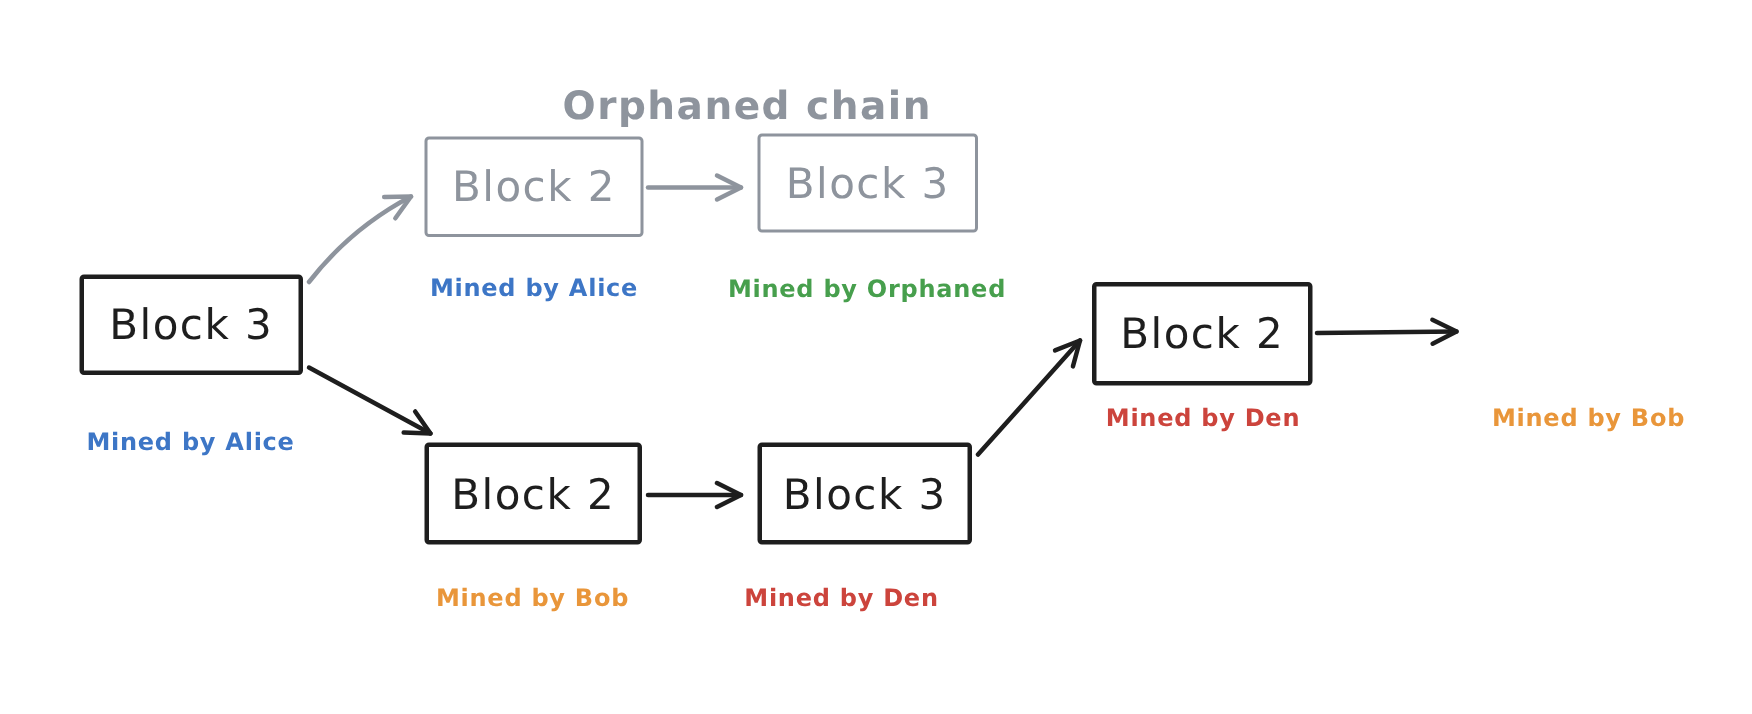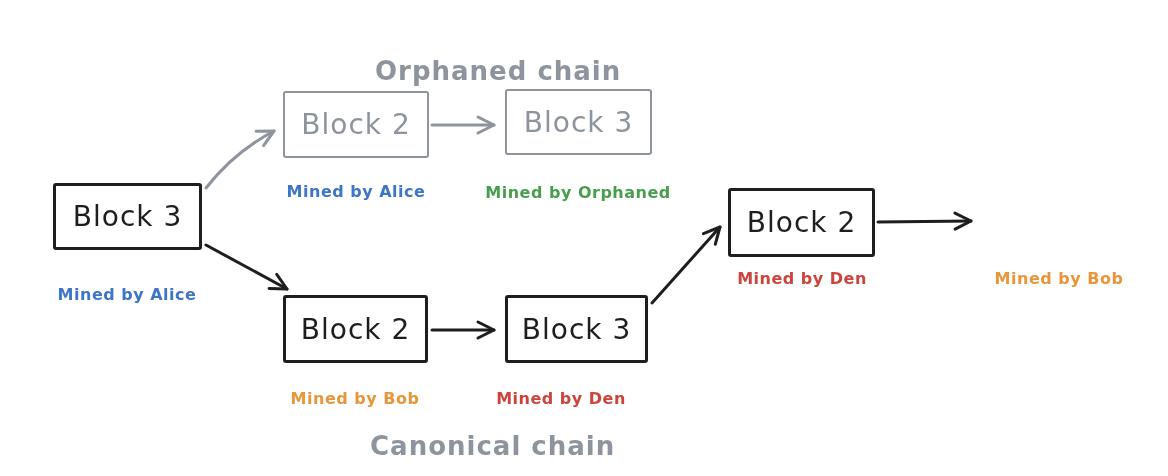--- a/index.html
+++ b/index.html
@@ -81,21 +81,20 @@
     </defs>
     <path class="shaft s-gray" d="M206,188 Q234,152 274,131" marker-end="url(#ah-gray)"></path>
     <path class="shaft s-gray" d="M432,125 L494,125" marker-end="url(#ah-gray)"></path>
     <path class="shaft s-black" d="M206,245 L287,289" marker-end="url(#ah-black)"></path>
     <path class="shaft s-black" d="M432,330 L494,330" marker-end="url(#ah-black)"></path>
     <path class="shaft s-black" d="M652,303 L720,227" marker-end="url(#ah-black)"></path>
     <path class="shaft s-black" d="M878,222 L971,221" marker-end="url(#ah-black)"></path>
   </svg>
 
   <div class="chain-label" style="left:375px; top:56px">Orphaned chain</div>
-  <div class="chain-label" style="left:370px; top:431px">Canonical chain</div>
 
   <div class="block" style="left: 53px; top: 183px; width: 149px; height: 67px; color: rgb(30, 30, 30); border-color: rgb(30, 30, 30);">
     <span class="block-label">Block 3</span>
   </div>
   <div class="miner" style="left: 27px; top: 285px; color: rgb(61, 118, 198);">Mined by Alice</div>
 
   <div class="block thin" style="left: 283px; top: 91px; width: 146px; height: 67px; color: rgb(142, 148, 157); border-color: rgb(142, 148, 157);">
     <span class="block-label">Block 2</span>
   </div>
   <div class="miner" style="left: 256px; top: 182px; color: rgb(61, 118, 198);">Mined by Alice</div>

